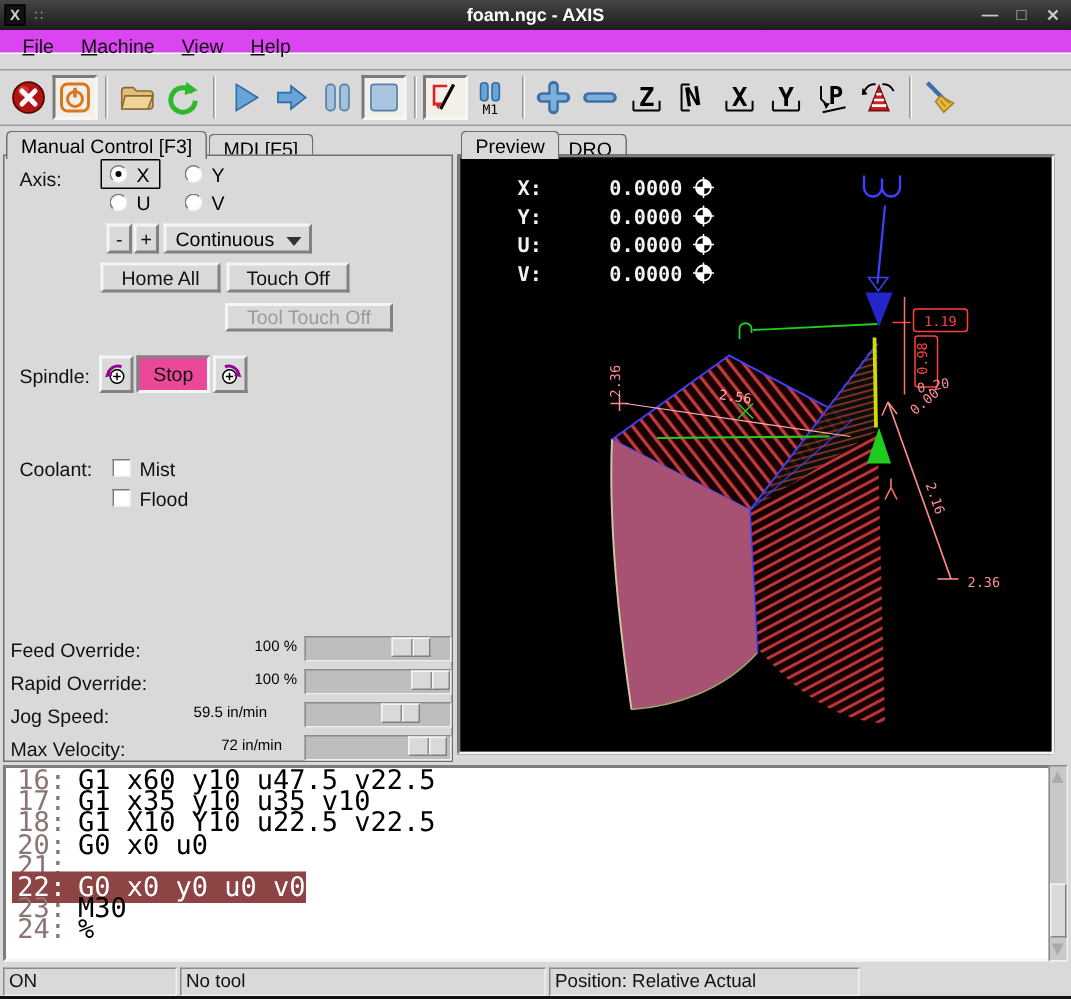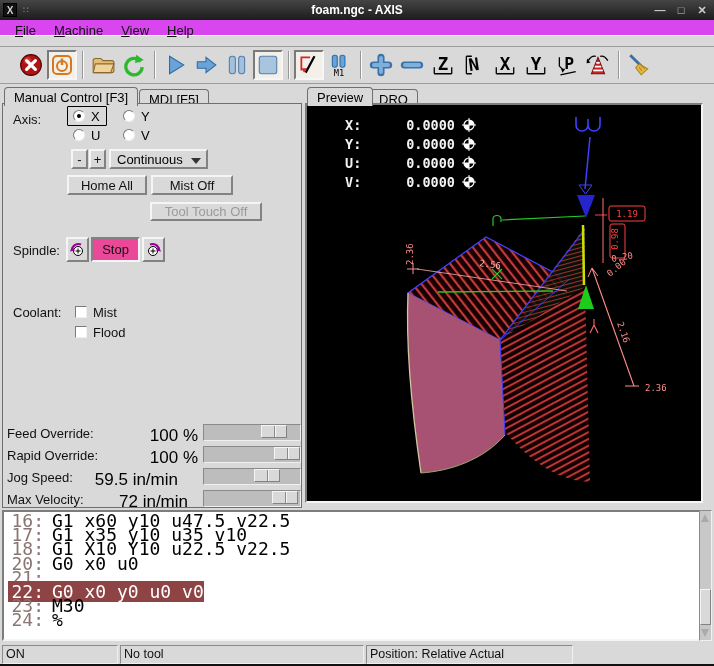--- a/index.html
+++ b/index.html
@@ -19,21 +19,21 @@
 
   
   .menubar { position:absolute; left:0; top:20px; width:714px; height:16px; background:#d946ef;
     border-bottom:1px solid #fff; display:flex; align-items:flex-start; padding-left:6px; }
   .menu-item { font-size:13px; color:#111; padding:3px 9px; }
   .menu-item .u { text-decoration:underline; }
 
   
   .toolbar { position:absolute; left:0; top:46px; width:714px; height:38px; background:#d9d9d9;
     border-top:1px solid #9c9c9c; border-bottom:1px solid #9c9c9c;
-    display:flex; align-items:center; padding-left:16px; }
+    display:flex; align-items:center; padding-left:4px; }
   .tbtn { width:30px; height:30px; display:flex; align-items:center; justify-content:center;
     border:2px solid transparent; margin-right:1px; }
   .tbtn.active { border-color:#7a7a7a #f6f6f6 #f6f6f6 #7a7a7a; background:#f3efe9; }
   .tsep { width:0; height:28px; border-left:1px solid #969696; border-right:1px solid #fbfbfb; margin:0 4px; }
 
   
   .tab { position:absolute; height:19px; padding:2px 9px 0; font-size:13px; background:#d9d9d9;
     border:1px solid #6f6f6f; border-bottom:none; border-radius:4px 4px 0 0; z-index:3; }
   .tab.inactive { height:17px; z-index:1; }
 
@@ -65,21 +65,21 @@
     border-color:#7a7a7a #f0f0f0 #f0f0f0 #7a7a7a; }
 
   
   .slider-row { position:absolute; left:0; width:300px; height:22px; }
   .slider { position:absolute; left:200px; top:2px; width:98px; height:17px; background:#bdbdbd;
     border:1px solid; border-color:#8a8a8a #f0f0f0 #f0f0f0 #8a8a8a; }
   .thumb { position:absolute; top:0; width:26px; height:13px; background:#d9d9d9;
     border:1px solid; border-color:#f5f5f5 #828282 #828282 #f5f5f5; }
   .thumb::after { content:""; position:absolute; left:12px; top:0; bottom:0;
     border-left:1px solid #8a8a8a; border-right:1px solid #f5f5f5; }
-  .sl-val { position:absolute; font-size:17px; text-align:right; }
+  .sl-val { position:absolute; font-size:10px; text-align:right; }
 
   
   .preview-panel { position:absolute; left:305px; top:103px; width:398px; height:400px;
     background:#000; border:2px solid; border-color:#7d7d7d #f5f5f5 #f5f5f5 #7d7d7d; z-index:2; }
 
   
   .gcode { position:absolute; left:2px; top:510px; width:710px; height:131px; background:#fff;
     border:2px solid; border-color:#7d7d7d #f5f5f5 #f5f5f5 #7d7d7d;
     font-family:"DejaVu Sans Mono", monospace; font-size:18px; padding:2px 0 0 4px; overflow:hidden; }
   .gl { height:14.2px; line-height:14.2px; white-space:pre; }
@@ -278,21 +278,21 @@
     <div class="radio-lbl" style="left:138px; top:24px;">V</div>
 
     <div class="pbtn" style="left:68px; top:45px; width:17px; height:20px;">-</div>
     <div class="pbtn" style="left:86px; top:45px; width:17px; height:20px;">+</div>
     <div class="combo" style="left:106px; top:45px; width:99px; height:20px;">
       <span>Continuous</span>
       <span class="arrow"></span>
     </div>
 
     <div class="pbtn" style="left:64px; top:71px; width:80px; height:20px;">Home All</div>
-    <div class="pbtn" style="left:148px; top:71px; width:82px; height:20px;">Mist Off</div>
+    <div class="pbtn" style="left:148px; top:71px; width:82px; height:20px;">Touch Off</div>
     <div class="pbtn disabled" style="left:147px; top:98px; width:112px; height:19px;">Tool Touch Off</div>
 
     <div class="lbl" style="left:10px; top:139px;">Spindle:</div>
     <div class="pbtn" style="left:63px; top:133px; width:23px; height:25px;">
       <svg width="17" height="17" viewBox="0 0 17 17">
           <circle cx="9" cy="10" r="4.5" fill="#fff" stroke="#000"></circle>
           <path d="M9 7.5 v5 M6.5 10 h5" stroke="#000" stroke-width="1"></path>
           <path d="M3 9 A6.5 6.5 0 0 1 12 3.5" fill="none" stroke="#990099" stroke-width="2"></path>
           <polygon points="1,10.5 6,9.5 3,5.5" fill="#990099"></polygon>
         </svg>

